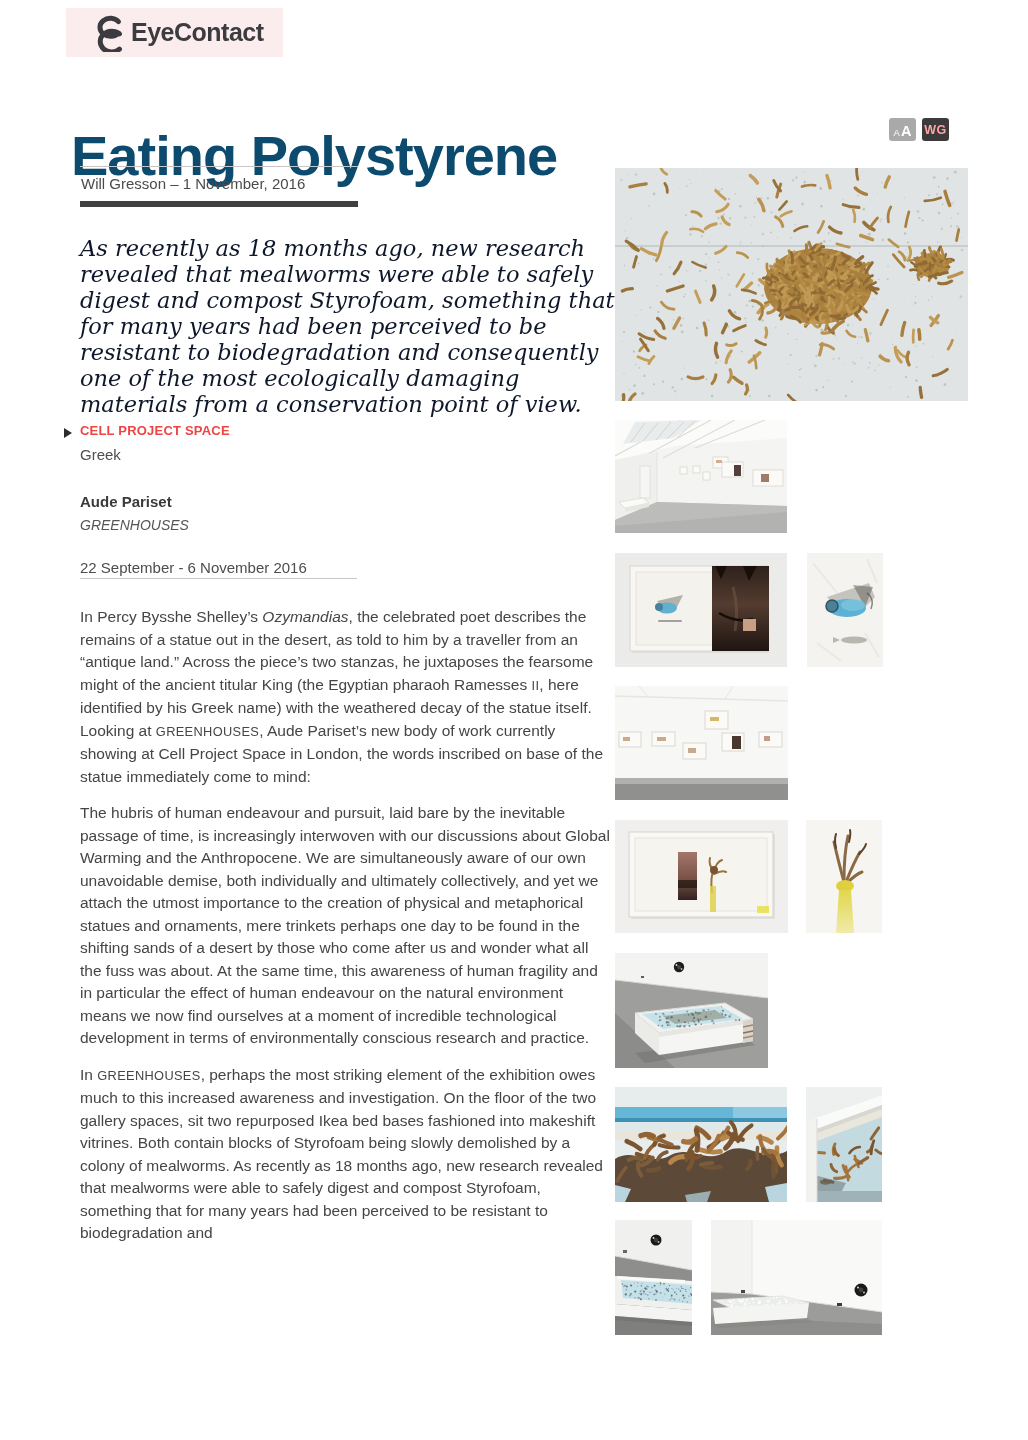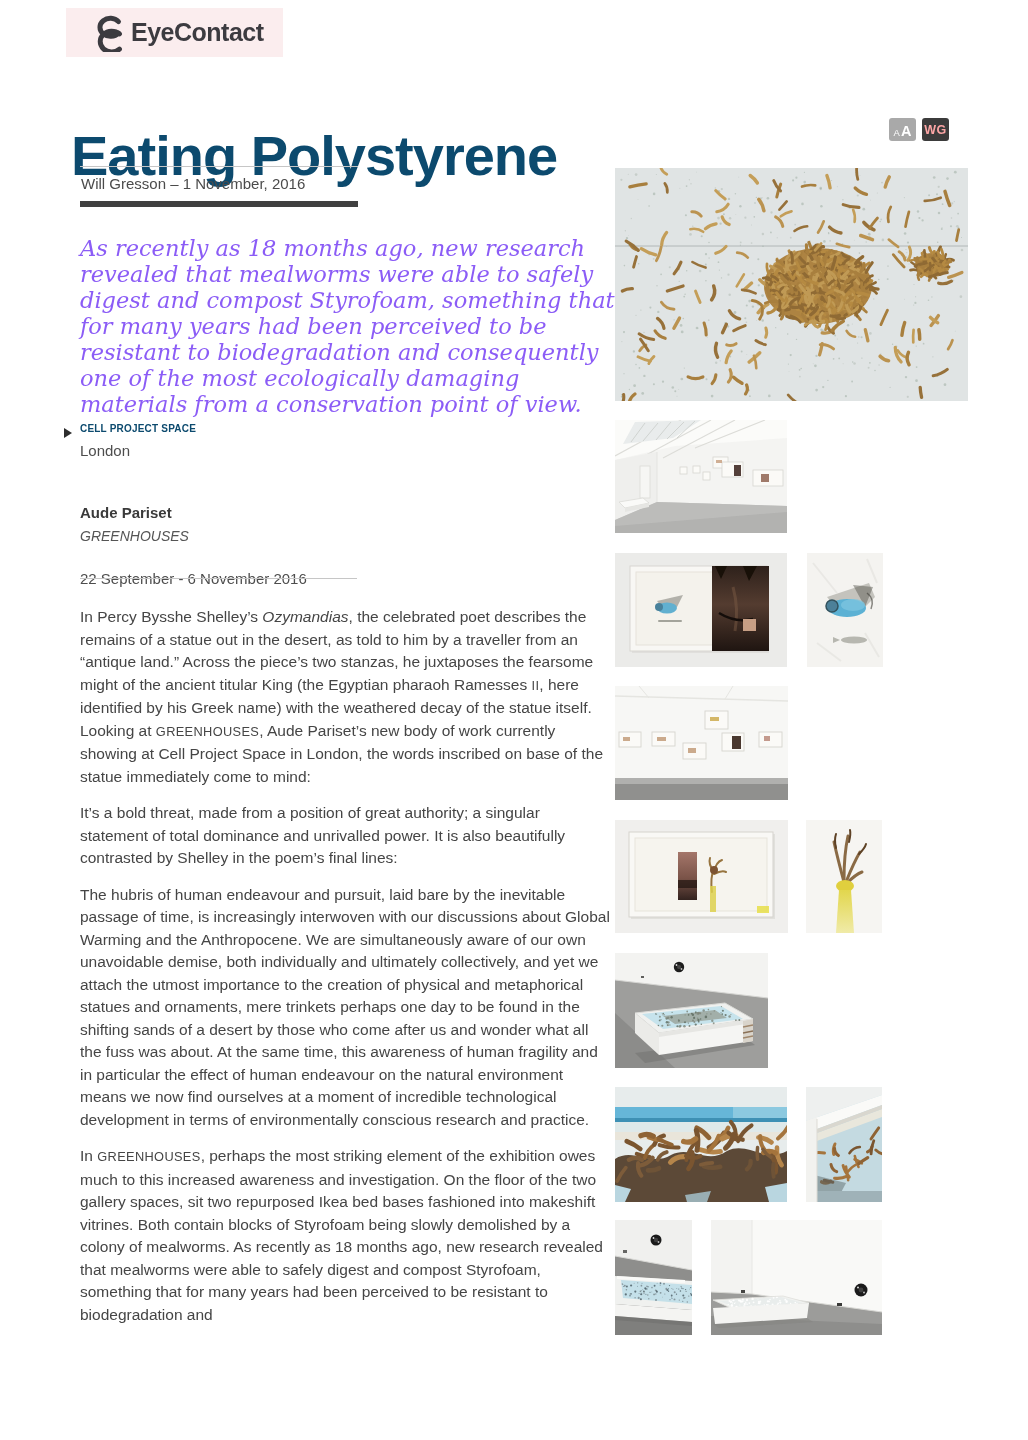--- a/index.html
+++ b/index.html
@@ -22,28 +22,28 @@
   .btn-font .a-sm{font-size:9.5px;margin-right:1px;}
   .btn-font .a-lg{font-size:14.5px;font-weight:700;line-height:14px;}
   .btn-wg{left:922px;top:118px;width:27px;height:23px;background:#3b3b3b;border-radius:3px;
           display:flex;align-items:center;justify-content:center;color:#fca5a5;
           font-size:12.5px;font-weight:700;letter-spacing:.5px;cursor:pointer;}
 
   .byline-box{left:80px;top:166px;width:277px;border-top:1px solid #c6c6c6;border-bottom:6px solid #404040;
               padding:8px 0 9px 1px;font-size:15px;color:#4b4b4b;}
 
   .lead{left:80px;top:212px;width:548px;font-family:"DejaVu Serif",serif;font-style:italic;
-        font-size:22.5px;line-height:26px;color:#8b5cf6;}
+        font-size:22.5px;line-height:26px;color:#0f172a;}
 
   .details{left:80px;top:423px;width:320px;color:#4d4d4d;font-size:15px;}
   .detail-bullet{left:64px;top:428px;width:0;height:0;border-left:8px solid #2d2d2d;
                  border-top:5px solid transparent;border-bottom:5px solid transparent;}
-  .venue{font-size:10px;font-weight:700;color:#0c4a6e;letter-spacing:.2px;cursor:pointer;}
+  .venue{font-size:13px;font-weight:700;color:#ef4444;letter-spacing:.2px;cursor:pointer;}
   .city{margin-top:8px;}
-  .artist{margin-top:45px;font-weight:700;color:#3a3a3a;cursor:pointer;}
+  .artist{margin-top:30px;font-weight:700;color:#3a3a3a;cursor:pointer;}
   .exhibition{margin-top:7px;font-style:italic;font-size:14px;color:#555;}
   .dates{margin-top:26px;}
   .details-rule{left:80px;top:578px;width:277px;border-top:1px solid #c6c6c6;height:0;}
 
   .article-body{left:80px;top:594px;width:532px;font-size:15.5px;line-height:22.5px;color:#454545;}
   .article-body p{margin:12px 0 14px 0;}
   .article-body p.quote{font-style:italic;}
   .article-body .it{font-style:italic;}
   .article-body .sc{font-size:12.8px;letter-spacing:.35px;}
 
@@ -84,30 +84,29 @@
 </div>
 <div class="abs btn-wg">WG</div>
 
 <div class="abs byline-box">Will Gresson – 1 November, 2016</div>
 
 <p class="abs lead">As recently as 18 months ago, new research revealed that mealworms were able to safely digest and compost Styrofoam, something that for many years had been perceived to be resistant to biodegradation and consequently one of the most ecologically damaging materials from a conservation point of view.</p>
 
 <div class="abs detail-bullet"></div>
 <div class="abs details">
   <div class="venue">CELL PROJECT SPACE</div>
-  <div class="city">London</div>
+  <div class="city">Greek</div>
   <div class="artist">Aude Pariset</div>
   <div class="exhibition">GREENHOUSES</div>
   <div class="dates">22 September - 6 November 2016</div>
 </div>
 <div class="abs details-rule"></div>
 
 <div class="abs article-body">
     <p class="para"><span>In Percy Bysshe Shelley’s </span><span class="it">Ozymandias</span><span>, the celebrated poet describes the remains of a statue out in the desert, as told to him by a traveller from an “antique land.” Across the piece’s two stanzas, he juxtaposes the fearsome might of the ancient titular King (the Egyptian pharaoh Ramesses </span><span class="sc">II</span><span>, here identified by his Greek name) with the weathered decay of the statue itself. Looking at </span><span class="sc">GREENHOUSES</span><span>, Aude Pariset’s new body of work currently showing at Cell Project Space in London, the words inscribed on base of the statue immediately come to mind:</span></p>
-    <p class="para"><span>It’s a bold threat, made from a position of great authority; a singular statement of total dominance and unrivalled power. It is also beautifully contrasted by Shelley in the poem’s final lines:</span></p>
     <p class="para"><span>The hubris of human endeavour and pursuit, laid bare by the inevitable passage of time, is increasingly interwoven with our discussions about Global Warming and the Anthropocene. We are simultaneously aware of our own unavoidable demise, both individually and ultimately collectively, and yet we attach the utmost importance to the creation of physical and metaphorical statues and ornaments, mere trinkets perhaps one day to be found in the shifting sands of a desert by those who come after us and wonder what all the fuss was about. At the same time, this awareness of human fragility and in particular the effect of human endeavour on the natural environment means we now find ourselves at a moment of incredible technological development in terms of environmentally conscious research and practice.</span></p>
     <p class="para"><span>In </span><span class="sc">GREENHOUSES</span><span>, perhaps the most striking element of the exhibition owes much to this increased awareness and investigation. On the floor of the two gallery spaces, sit two repurposed Ikea bed bases fashioned into makeshift vitrines. Both contain blocks of Styrofoam being slowly demolished by a colony of mealworms. As recently as 18 months ago, new research revealed that mealworms were able to safely digest and compost Styrofoam, something that for many years had been perceived to be resistant to biodegradation and</span></p>
   </div>
 
 <figure id="fig-hero" aria-label="Mealworms clustered on a speckled Styrofoam sheet">
   <svg viewBox="0 0 353 233">
     <rect width="353" height="233" fill="#e0e4e4"></rect>
     <line x1="0" y1="78" x2="353" y2="78" stroke="#9aa0a0" stroke-width="0.9" opacity="0.75"></line>
     <g id="hero-art">
         <circle cx="86.4" cy="209.5" r="1.01" fill="#a9b3aa" opacity="0.45"></circle>

